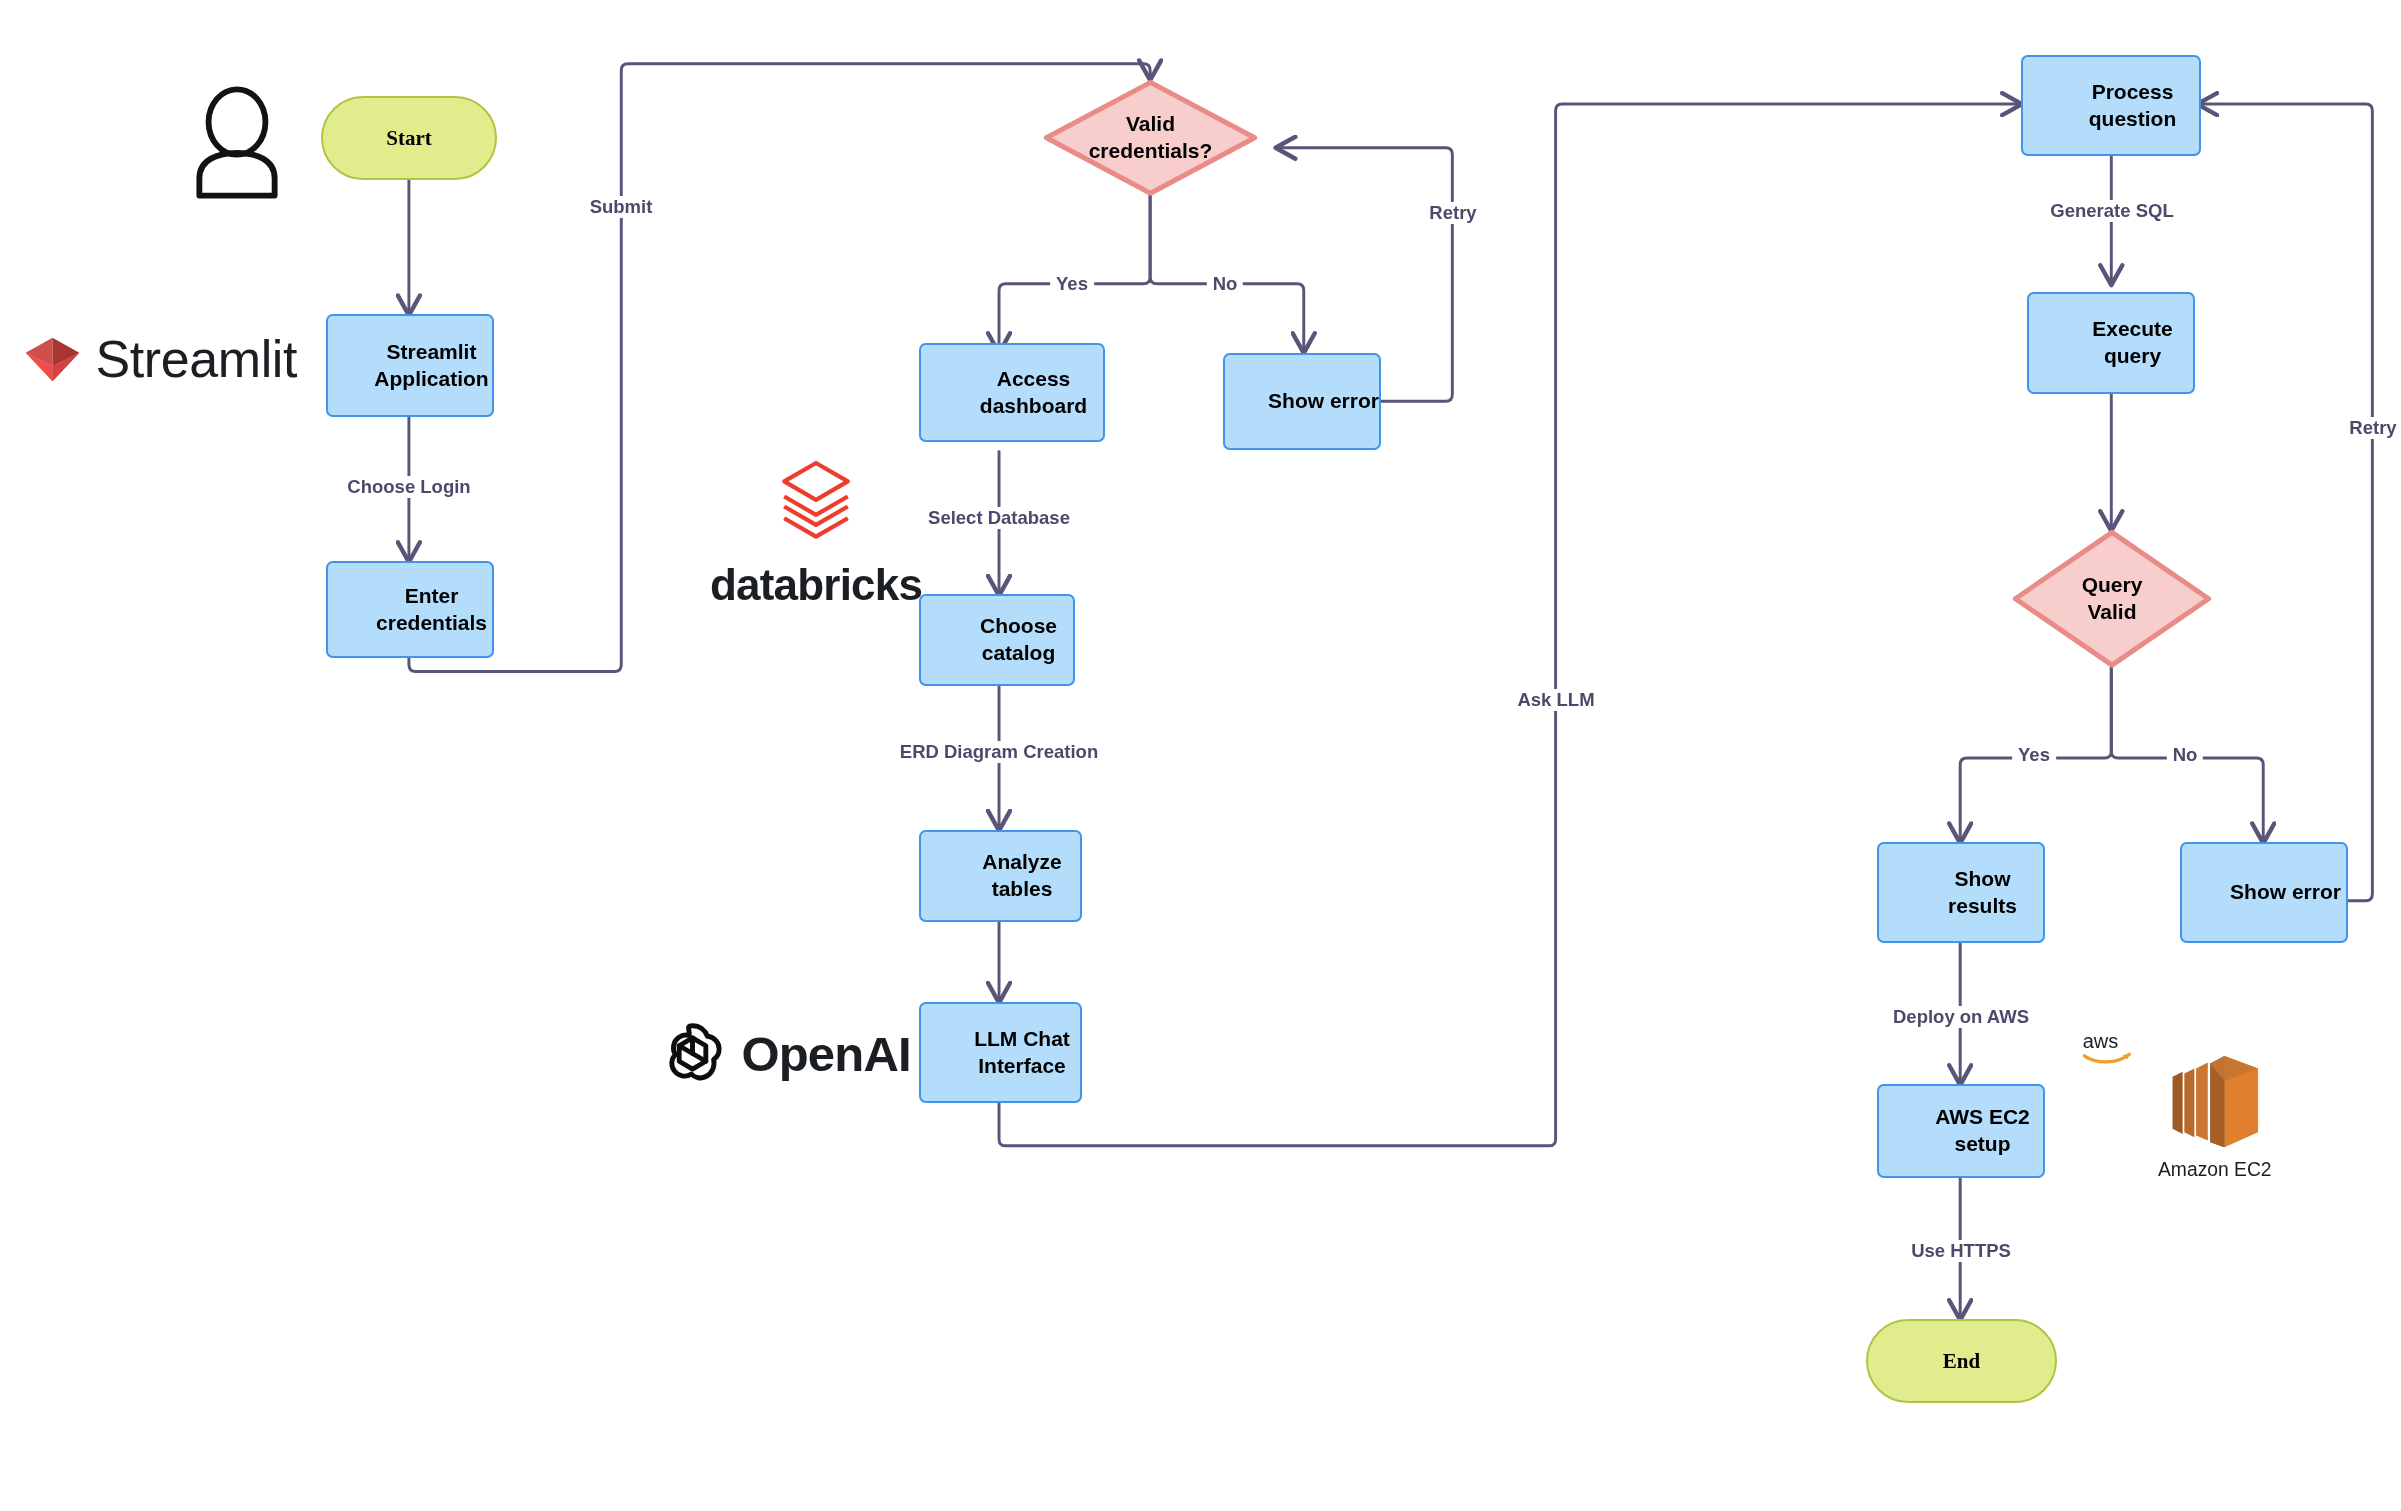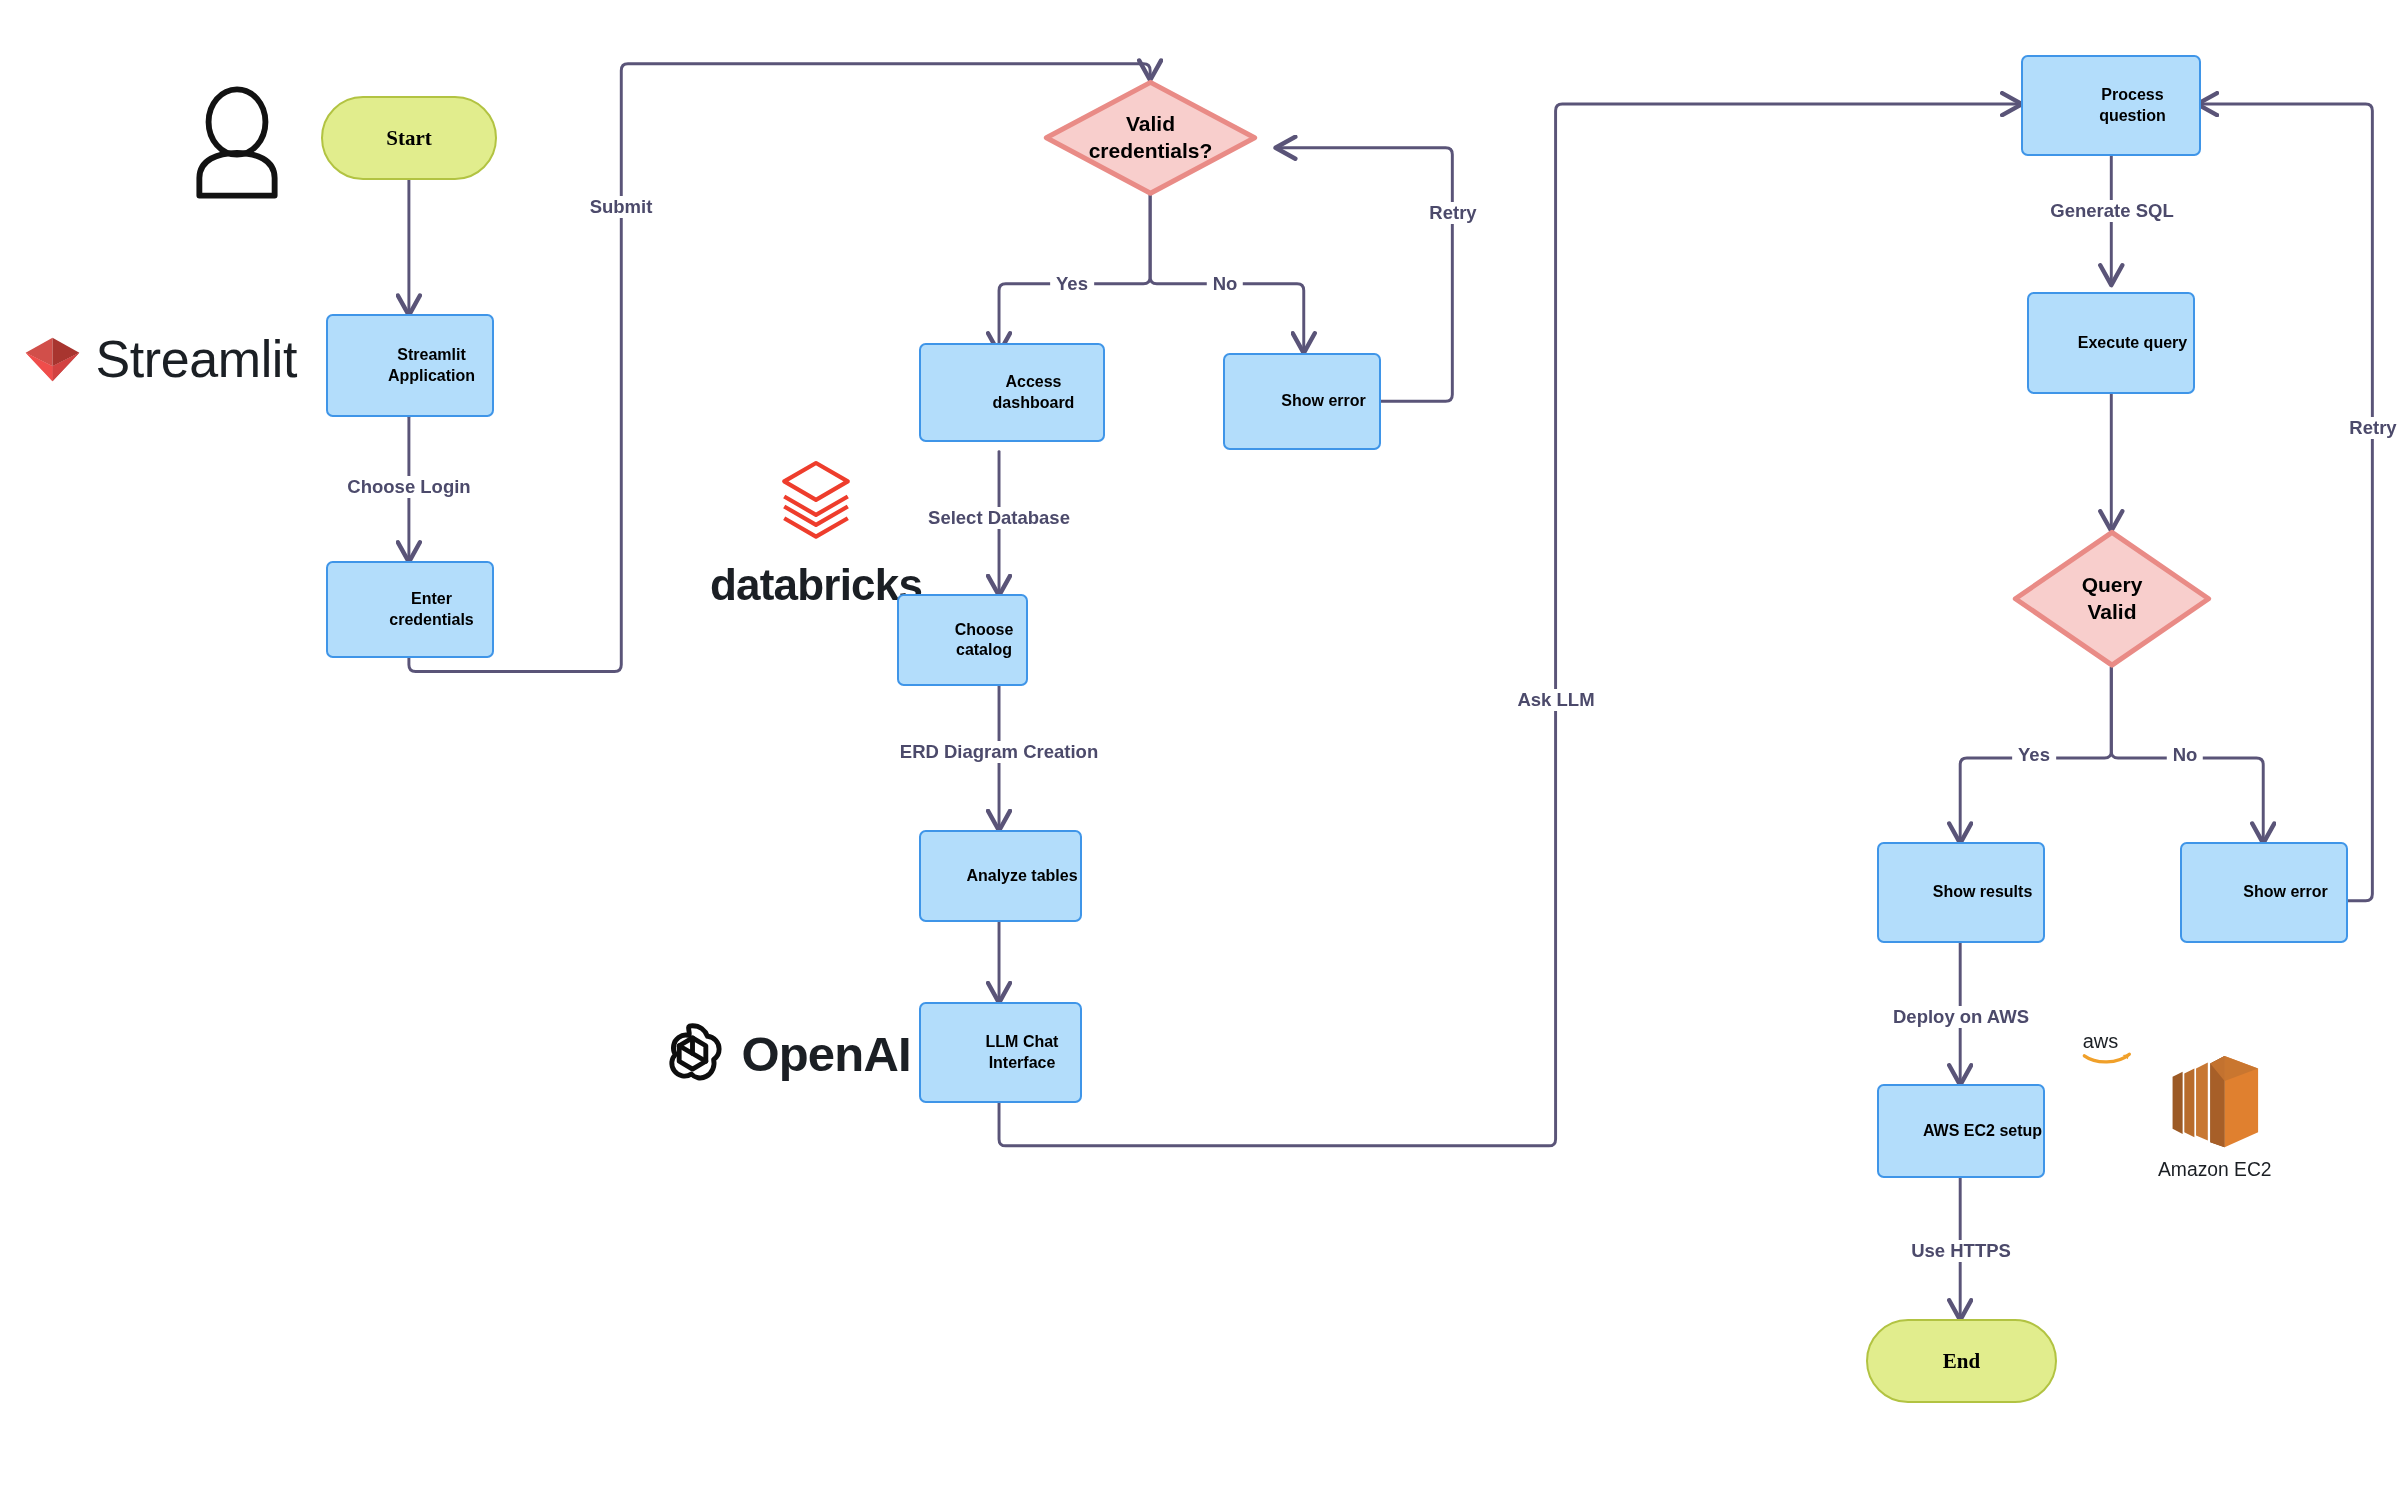--- a/index.html
+++ b/index.html
@@ -32,21 +32,21 @@
     text-align: center;
     color: #000000;
     font-weight: 700;
     line-height: 1.28;
     z-index: 3;
   }
   .node-process {
     background: #b3ddfb;
     border: 2.5px solid #3f95e8;
     border-radius: 6.7px;
-    font-size: 16px;
+    font-size: 21px;
     padding-left: 43px;
   }
   .node-terminal {
     background: #e1ed8d;
     border: 2.5px solid #b2c342;
     border-radius: 50px;
     font-size: 21px;
     font-family: Liberation Serif, serif;
   }
   .node-decision {
@@ -162,21 +162,21 @@
   </div>
 
   <div class="node node-process" style="left:919px; top:343px; width:186px; height:99px;">
     <span>Access dashboard</span>
   </div>
 
   <div class="node node-process" style="left:1223px; top:353px; width:158px; height:97px;">
     <span>Show error</span>
   </div>
 
-  <div class="node node-process" style="left:897px; top:594px; width:131px; height:92px;">
+  <div class="node node-process" style="left:919px; top:594px; width:156px; height:92px;">
     <span>Choose catalog</span>
   </div>
 
   <div class="node node-process" style="left:919px; top:830px; width:163px; height:92px;">
     <span>Analyze tables</span>
   </div>
 
   <div class="node node-process" style="left:919px; top:1002px; width:163px; height:101px; flex-direction:column;">
     <span>LLM Chat</span>
     <span>Interface</span>

